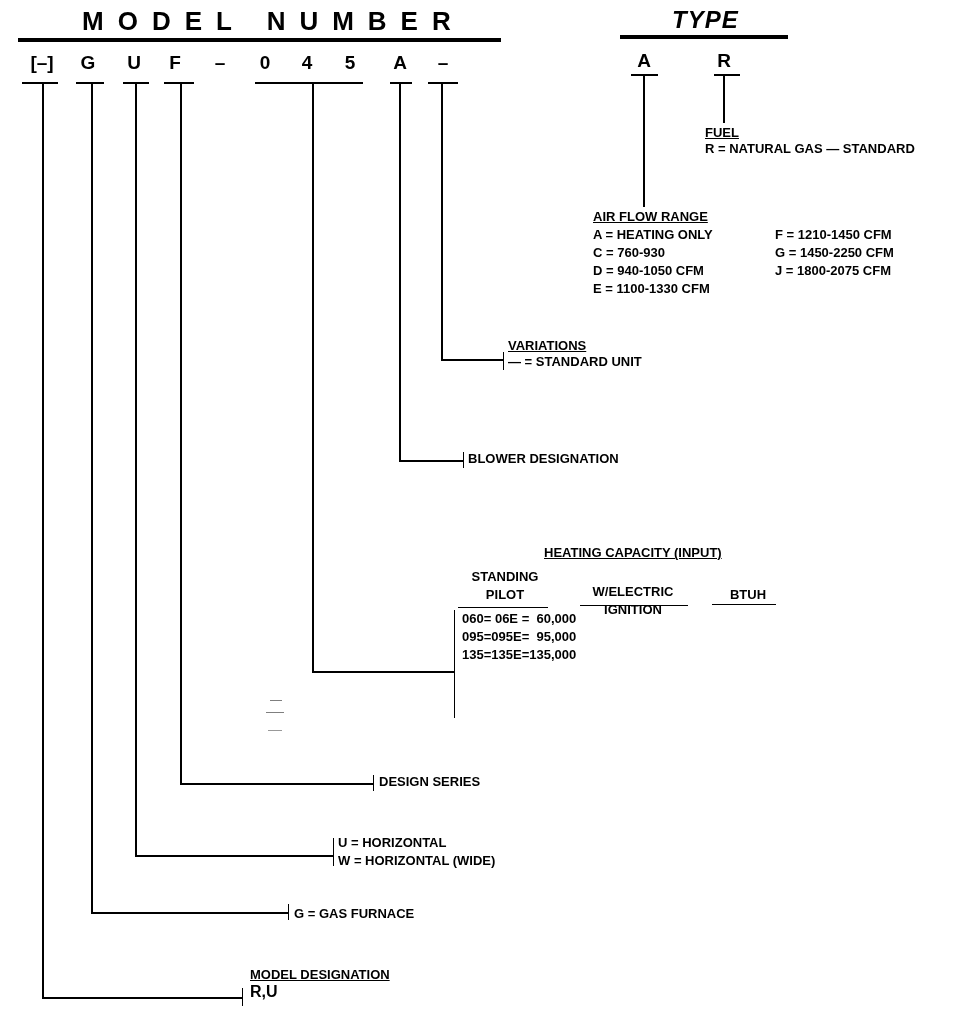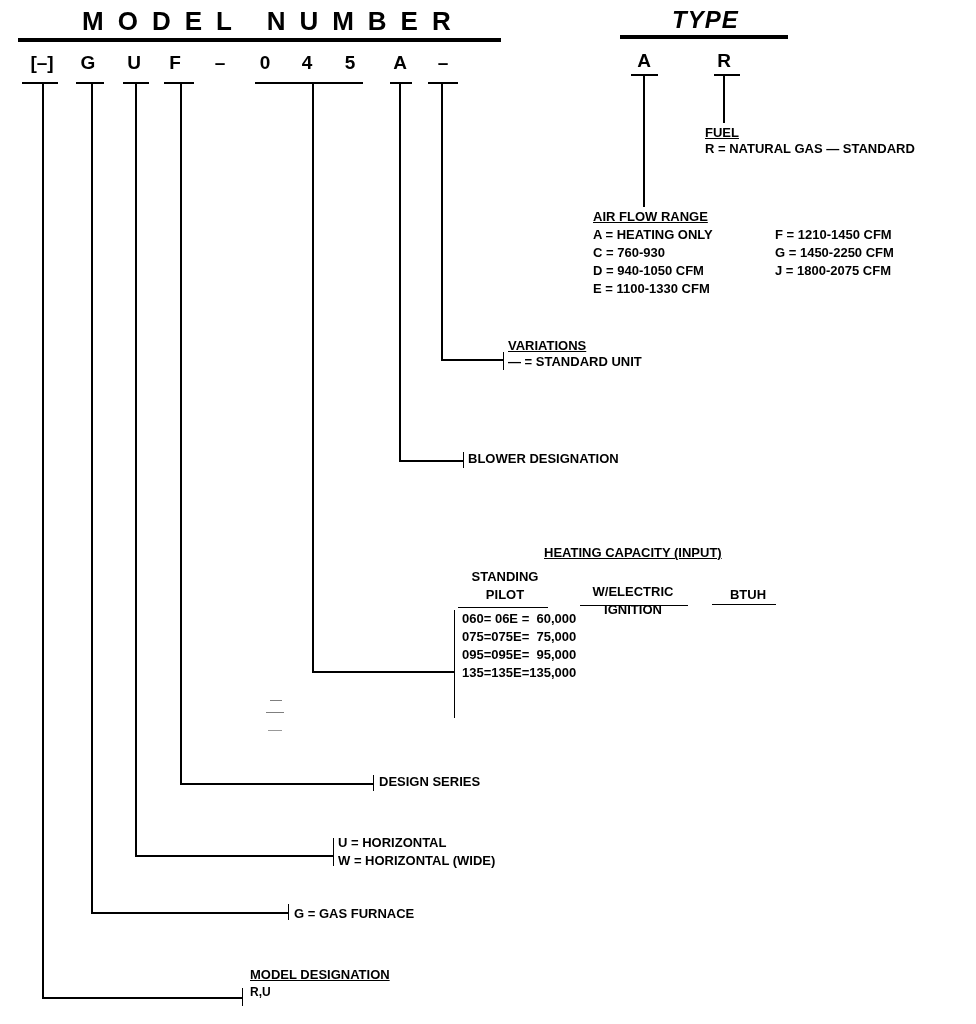--- a/index.html
+++ b/index.html
@@ -106,27 +106,20 @@
 <table class="cap abs" style="left:462px; top:610px;">
   <tbody>
     <tr>
       <td style="text-align:left;">060</td>
       <td style="text-align:center;">=</td>
       <td style="text-align:center;">06E</td>
       <td style="text-align:center;">=</td>
       <td style="text-align:right;">60,000</td>
     </tr>
     <tr>
-      <td style="text-align:center;">075</td>
-      <td style="text-align:center;">=</td>
-      <td style="text-align:center;">075E</td>
-      <td style="text-align:center;">=</td>
-      <td style="text-align:right;">75,000</td>
-    </tr>
-    <tr>
       <td style="text-align:center;">095</td>
       <td style="text-align:center;">=</td>
       <td style="text-align:center;margin-top:23px;">095E</td>
       <td style="text-align:center;">=</td>
       <td style="text-align:right;">95,000</td>
     </tr>
     <tr>
       <td style="text-align:center;">135</td>
       <td style="text-align:center;">=</td>
       <td style="text-align:center;">135E</td>
@@ -152,18 +145,18 @@
 <div class="vl" style="left:91px; top:83px; height:831px;"></div>
 <div class="hl" style="left:91px; top:912px; width:197px;"></div>
 <div class="brk" style="left:288px; top:904px; height:16px;"></div>
 <div class="abs txt" style="left:294px; top:905px;">G = GAS FURNACE</div>
 
 <div class="vl" style="left:42px; top:83px; height:916px;"></div>
 <div class="hl" style="left:42px; top:997px; width:200px;"></div>
 <div class="brk" style="left:242px; top:988px; height:18px;"></div>
 <div class="abs txt" style="left:250px; top:966px;">
   <div class="u">MODEL DESIGNATION</div>
-  <div style="margin-top:-1px; font-size:12px;">R,U</div>
+  <div style="margin-top:-1px; font-size:16px;">R,U</div>
 </div>
 
 <div class="note" style="left:270px; top:700px; width:12px; height:1px; opacity:0.5;"></div>
 <div class="note" style="left:266px; top:712px; width:18px; height:1px; opacity:0.5;"></div>
 <div class="note" style="left:268px; top:730px; width:14px; height:1px; opacity:0.4;"></div>
 
 </body></html>

